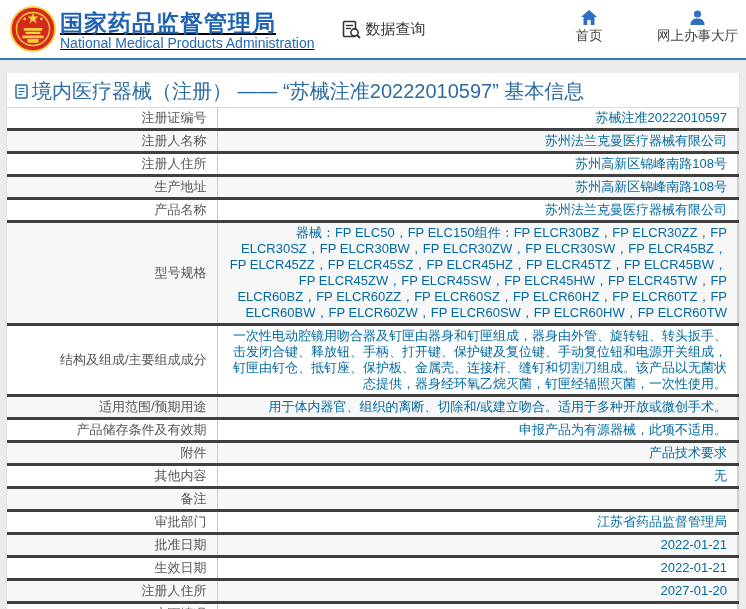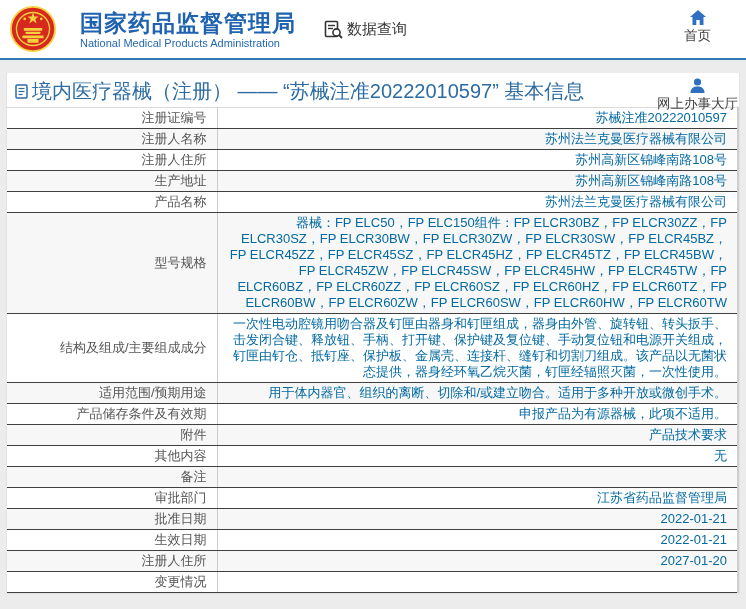--- a/index.html
+++ b/index.html
@@ -3,40 +3,40 @@
 <meta charset="utf-8">
 <style>
   * { margin:0; padding:0; box-sizing:border-box; }
   html,body { width:746px; height:609px; overflow:hidden; background:#ececec;
     font-family:"Liberation Sans","DejaVu Sans",sans-serif; }
   
   .header { width:746px; height:60px; background:#ffffff; display:flex; align-items:center;
     border-bottom:2px solid #3279b7; position:relative; }
   .logo-wrap { display:flex; align-items:center; margin-left:10px; cursor:pointer; }
   .emblem { width:46px; height:46px; flex:0 0 auto; }
-  .agency-block { margin-left:24px; }
+  .agency-block { margin-left:4px;text-decoration:underline; }
   .agency-cn { font-size:23px; font-weight:bold; color:#1e62b0; letter-spacing:1px; line-height:26px; }
-  .agency-en { font-size:11px; color:#2468b2; line-height:12px; margin-top:1px; }
+  .agency-en { font-size:14px; color:#2468b2; line-height:12px; margin-top:1px; }
   .data-query { display:flex; align-items:flex-start; margin-left:28px; cursor:pointer; }
   .data-query svg { margin-right:4px; }
   .data-query-label { font-size:15px; color:#333; }
-  .header-nav { position:absolute; right:8px; top:10px; display:flex; gap:34px;flex-direction:column; }
+  .header-nav { position:absolute; right:8px; top:10px; display:flex; gap:46px; }
   .nav-item { display:flex; flex-direction:column; align-items:center; cursor:pointer; min-width:44px; }
   .nav-item svg { margin-bottom:3px; }
   .nav-label { font-size:13.5px; color:#444; line-height:16px; white-space:nowrap; }
   
   .page-gap { height:13px; background:#ececec; }
   .panel { margin:0 6px; background:#ffffff; border:1px solid #e3e3e3; border-top:none; }
   .panel-title { display:flex; align-items:center; padding:9px 8px 7px 8px; }
   .panel-title svg { margin-right:4px; flex:0 0 auto; }
   .panel-title-text { font-size:20px; color:#2d6ca2; line-height:18px; }
   
   table.info { width:100%; border-collapse:collapse; table-layout:fixed;
     border-top:1px solid #dcdcdc; border-right:2px solid #cfcfcf; }
-  table.info td { border-bottom:1px solid #404040; font-size:13px; line-height:16px;
+  table.info td { border-bottom:3px solid #404040; font-size:13px; line-height:16px;
     padding:2px 10px; vertical-align:middle; }
   td.label-cell { width:210px; text-align:right; color:#555; border-right:1px solid #cccccc;
     white-space:nowrap; }
   td.value-cell { color:#0369a1; text-align:right; word-break:break-word; }
   tr:nth-child(even) { background:#f7f7f7; }
   tr:nth-child(odd) { background:#ffffff; }
 </style>
 </head>
 <body>
 

